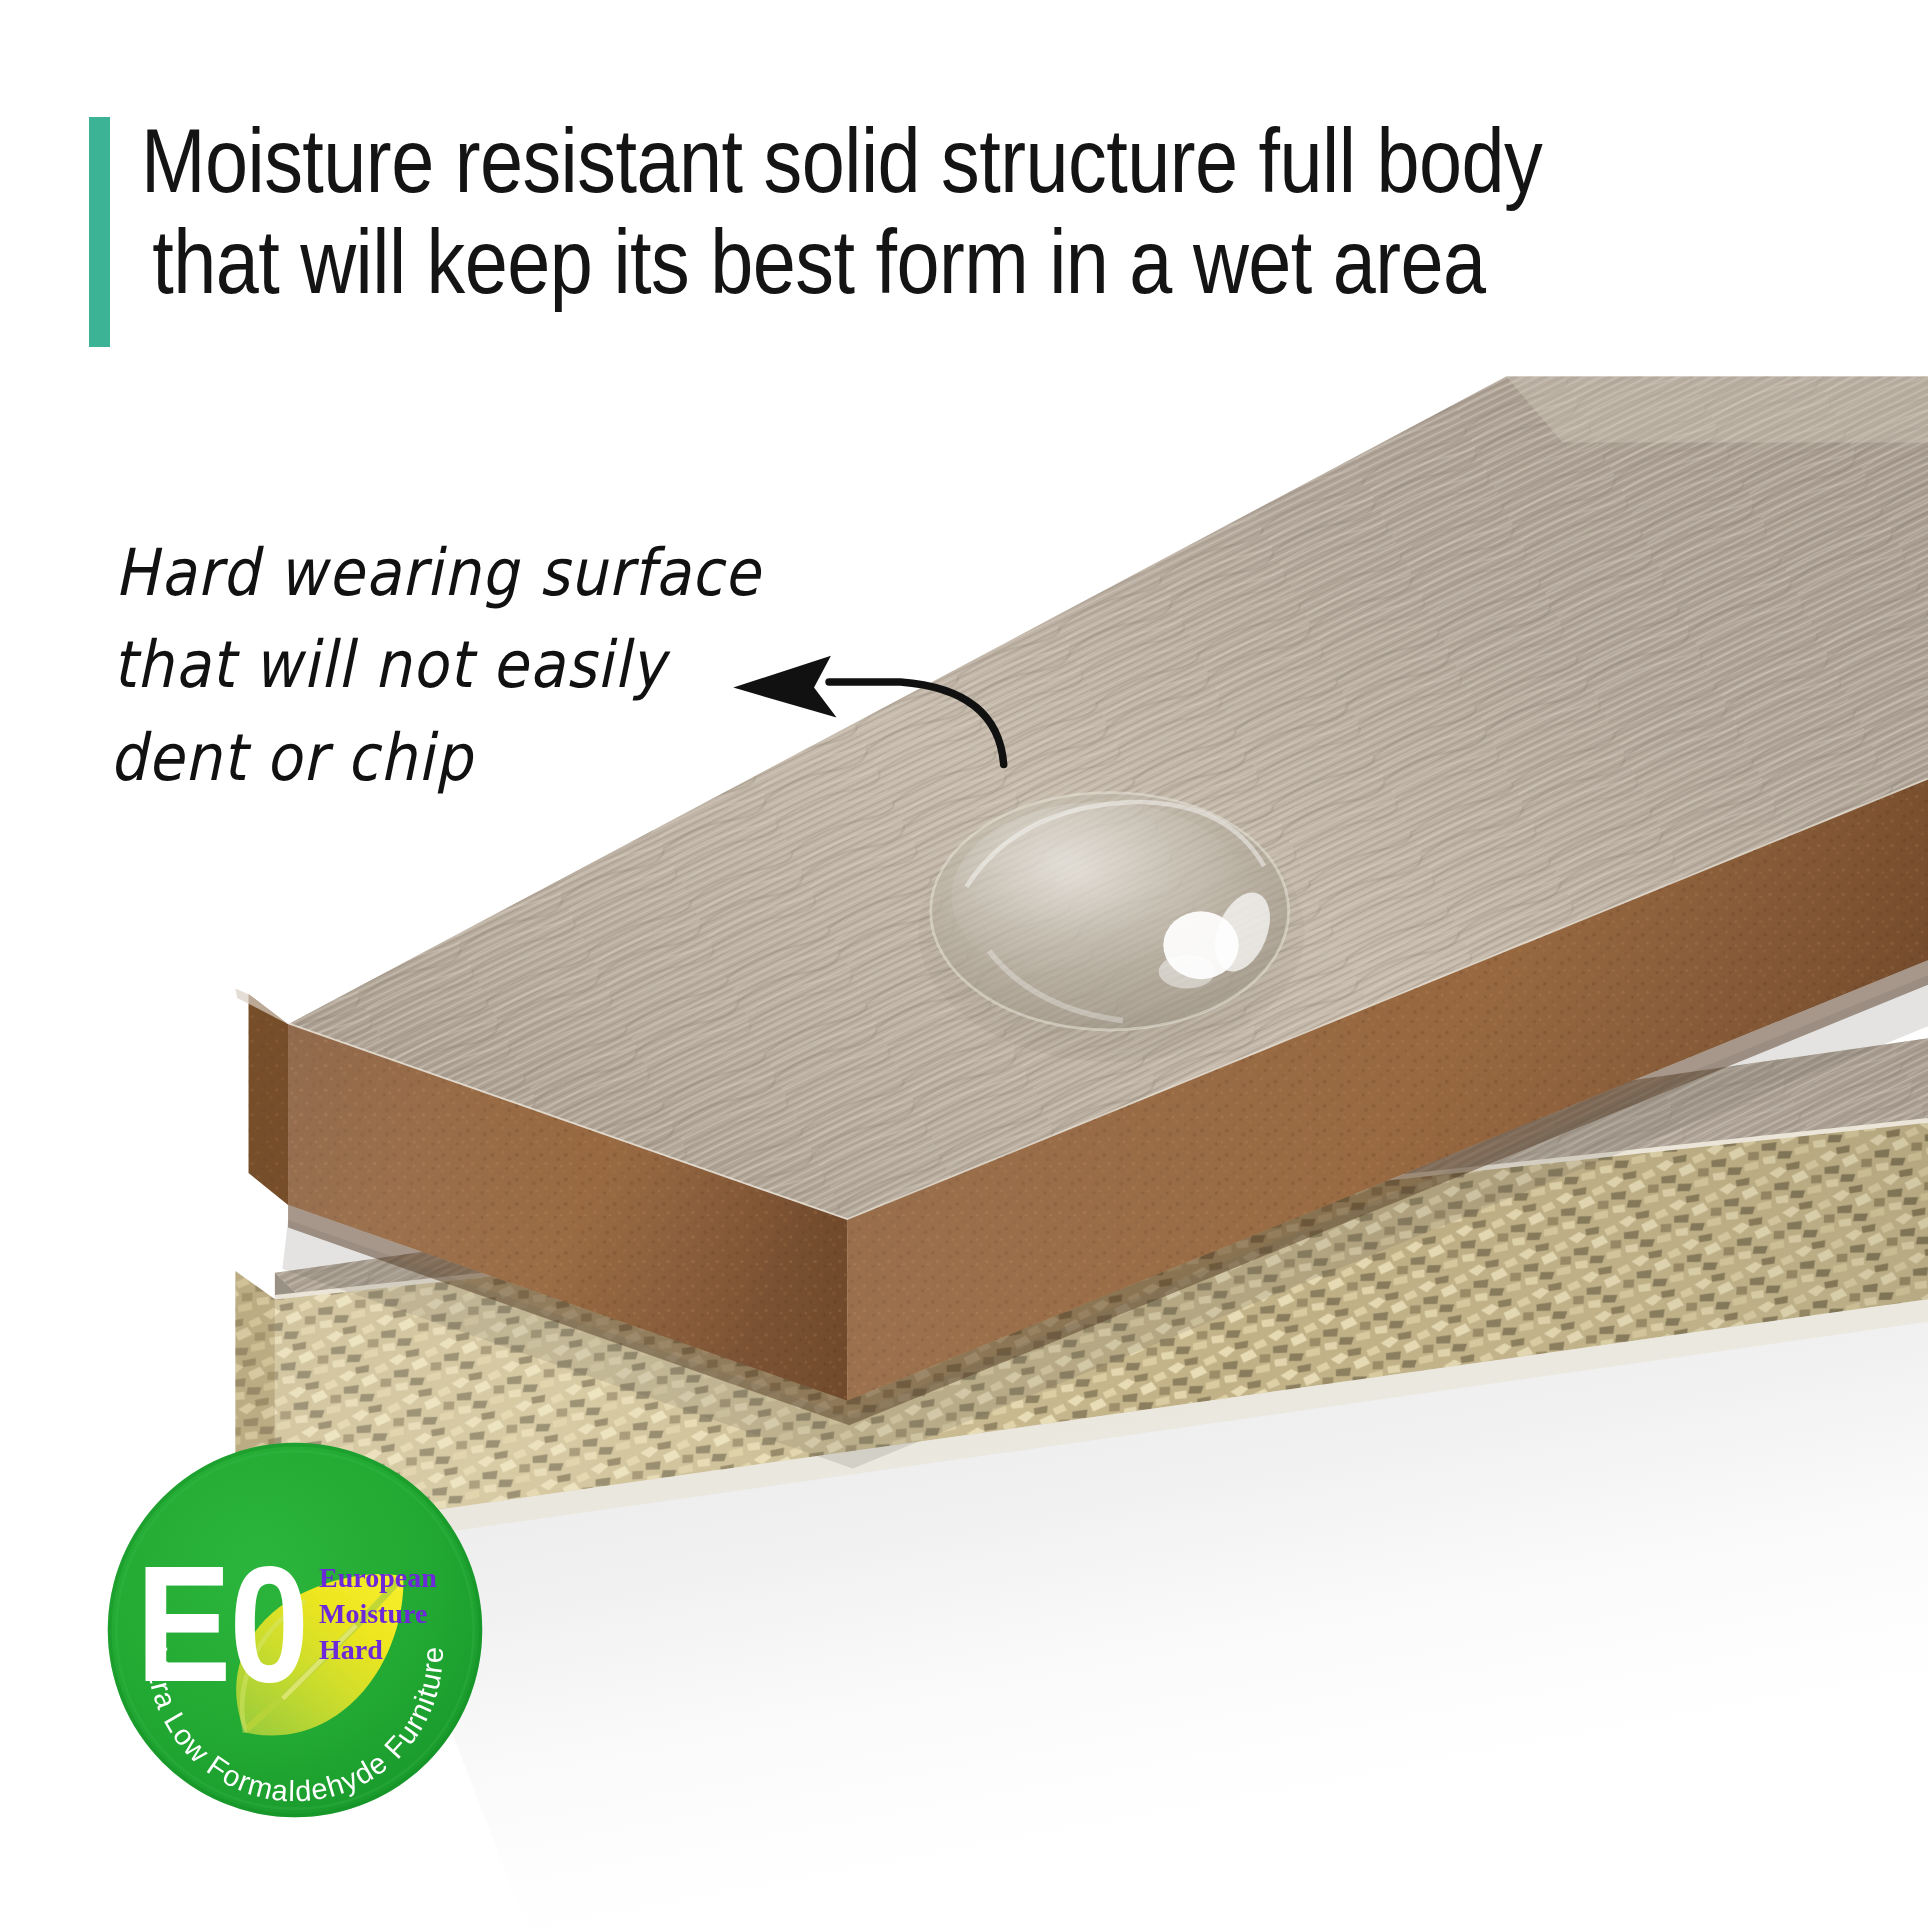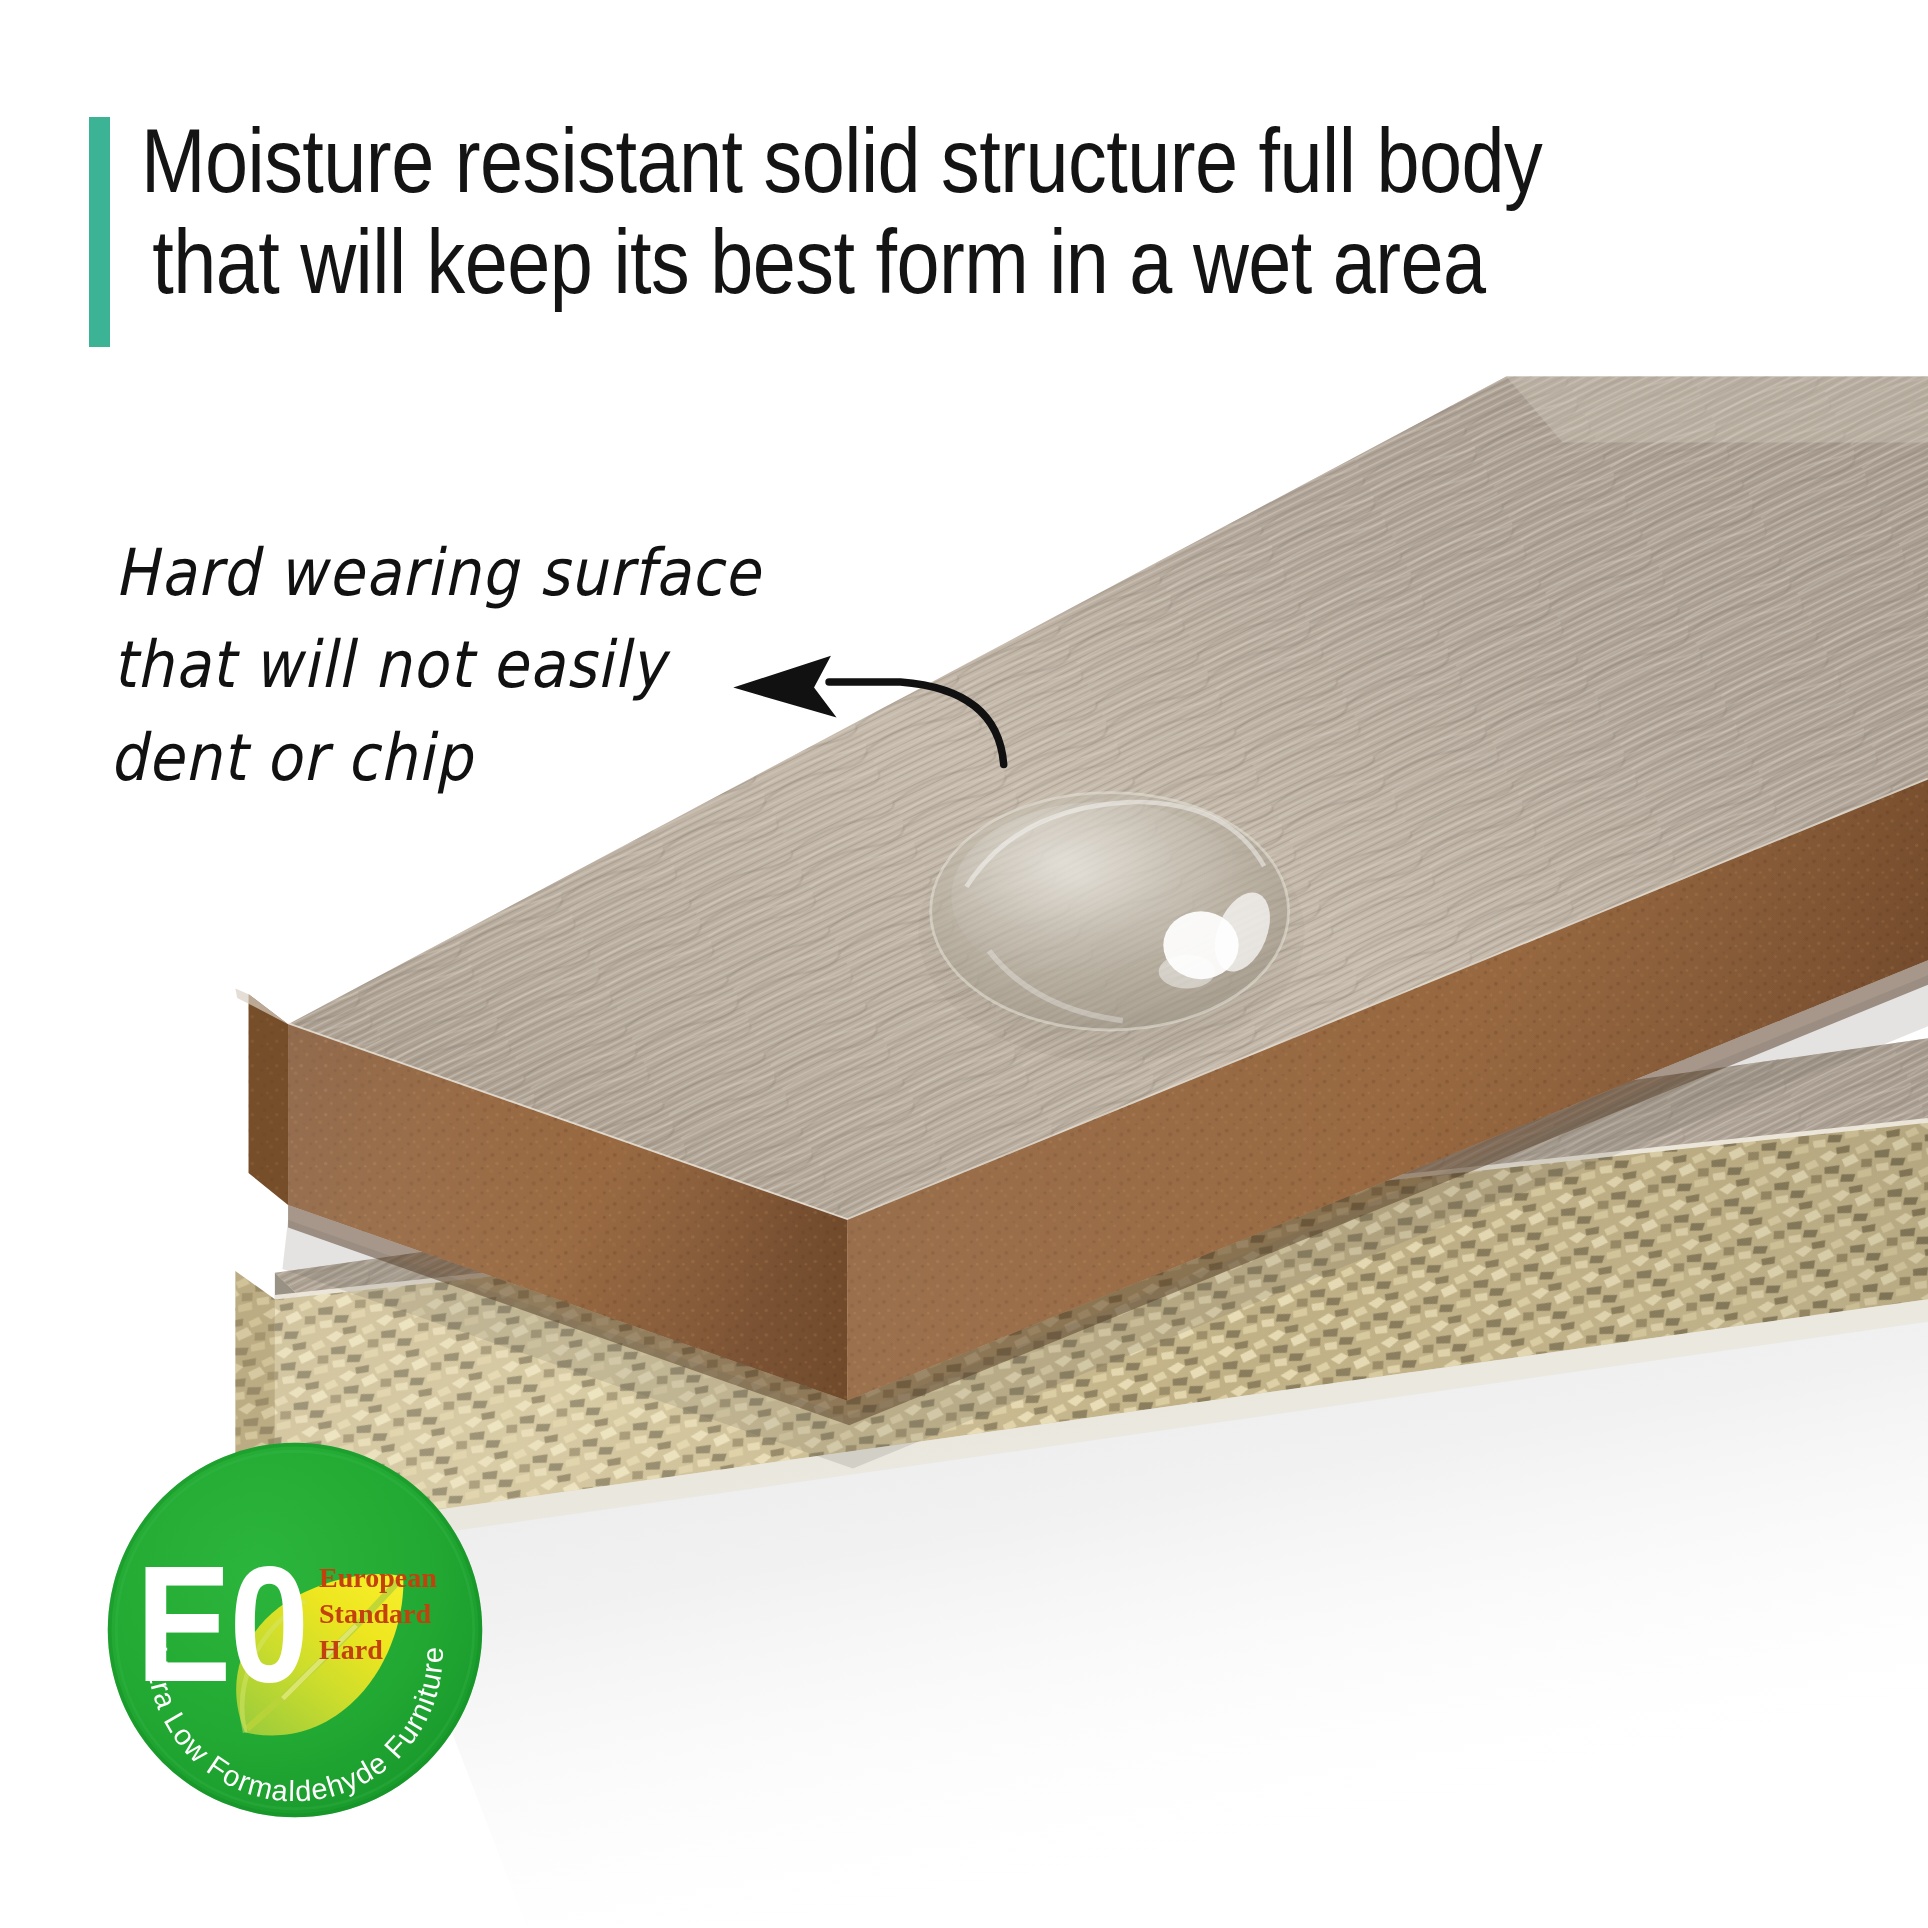--- a/index.html
+++ b/index.html
@@ -101,21 +101,21 @@
     letter-spacing: -1.9px;
     transform: scaleY(1.16);
     transform-origin: left top;
   }
   .badge-sub {
     position: absolute;
     left: 215px; top: 121px;
     font-family: "Liberation Serif", serif;
     font-size: 28px;
     font-weight: 700;
-    color: #c2410c;
+    color: #6d28d9;
     line-height: 1.28;
   }
   .badge-sub span { display: block; white-space: nowrap; }
 </style>
 </head>
 <body>
 
 <div class="stage">
 
   <div class="board-scene">
@@ -344,19 +344,19 @@
       </g>
 
       <text font-family="Liberation Sans, sans-serif" font-size="31" font-weight="400" fill="#ffffff" letter-spacing="1.2">
         <textPath href="#arcPath" startOffset="50%" text-anchor="middle">Ultra Low Formaldehyde Furniture</textPath>
       </text>
     </svg>
 
     <div class="badge-e0">E0</div>
     <div class="badge-sub">
       <span>European</span>
-      <span>Standard</span>
+      <span>Moisture</span>
       <span>Hard</span>
     </div>
   </div>
 
 </div>
 
 
 </body></html>

